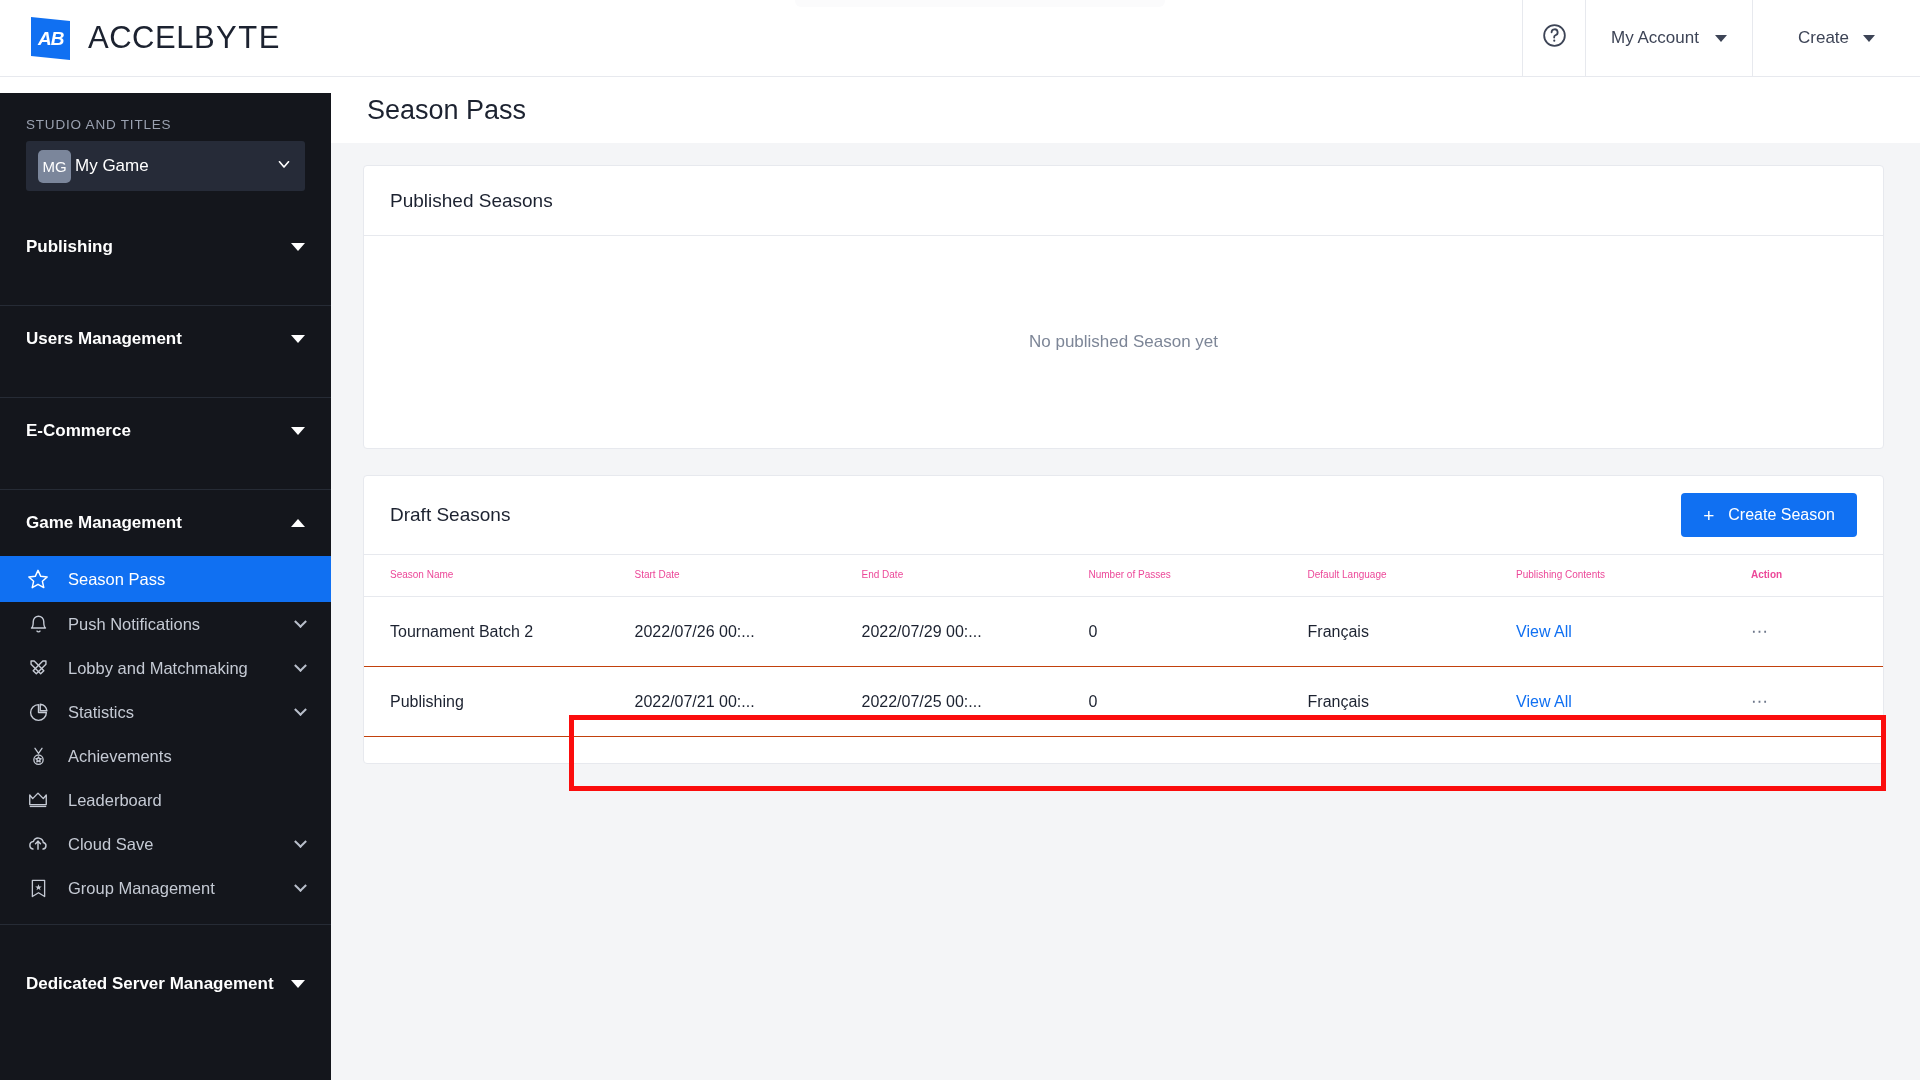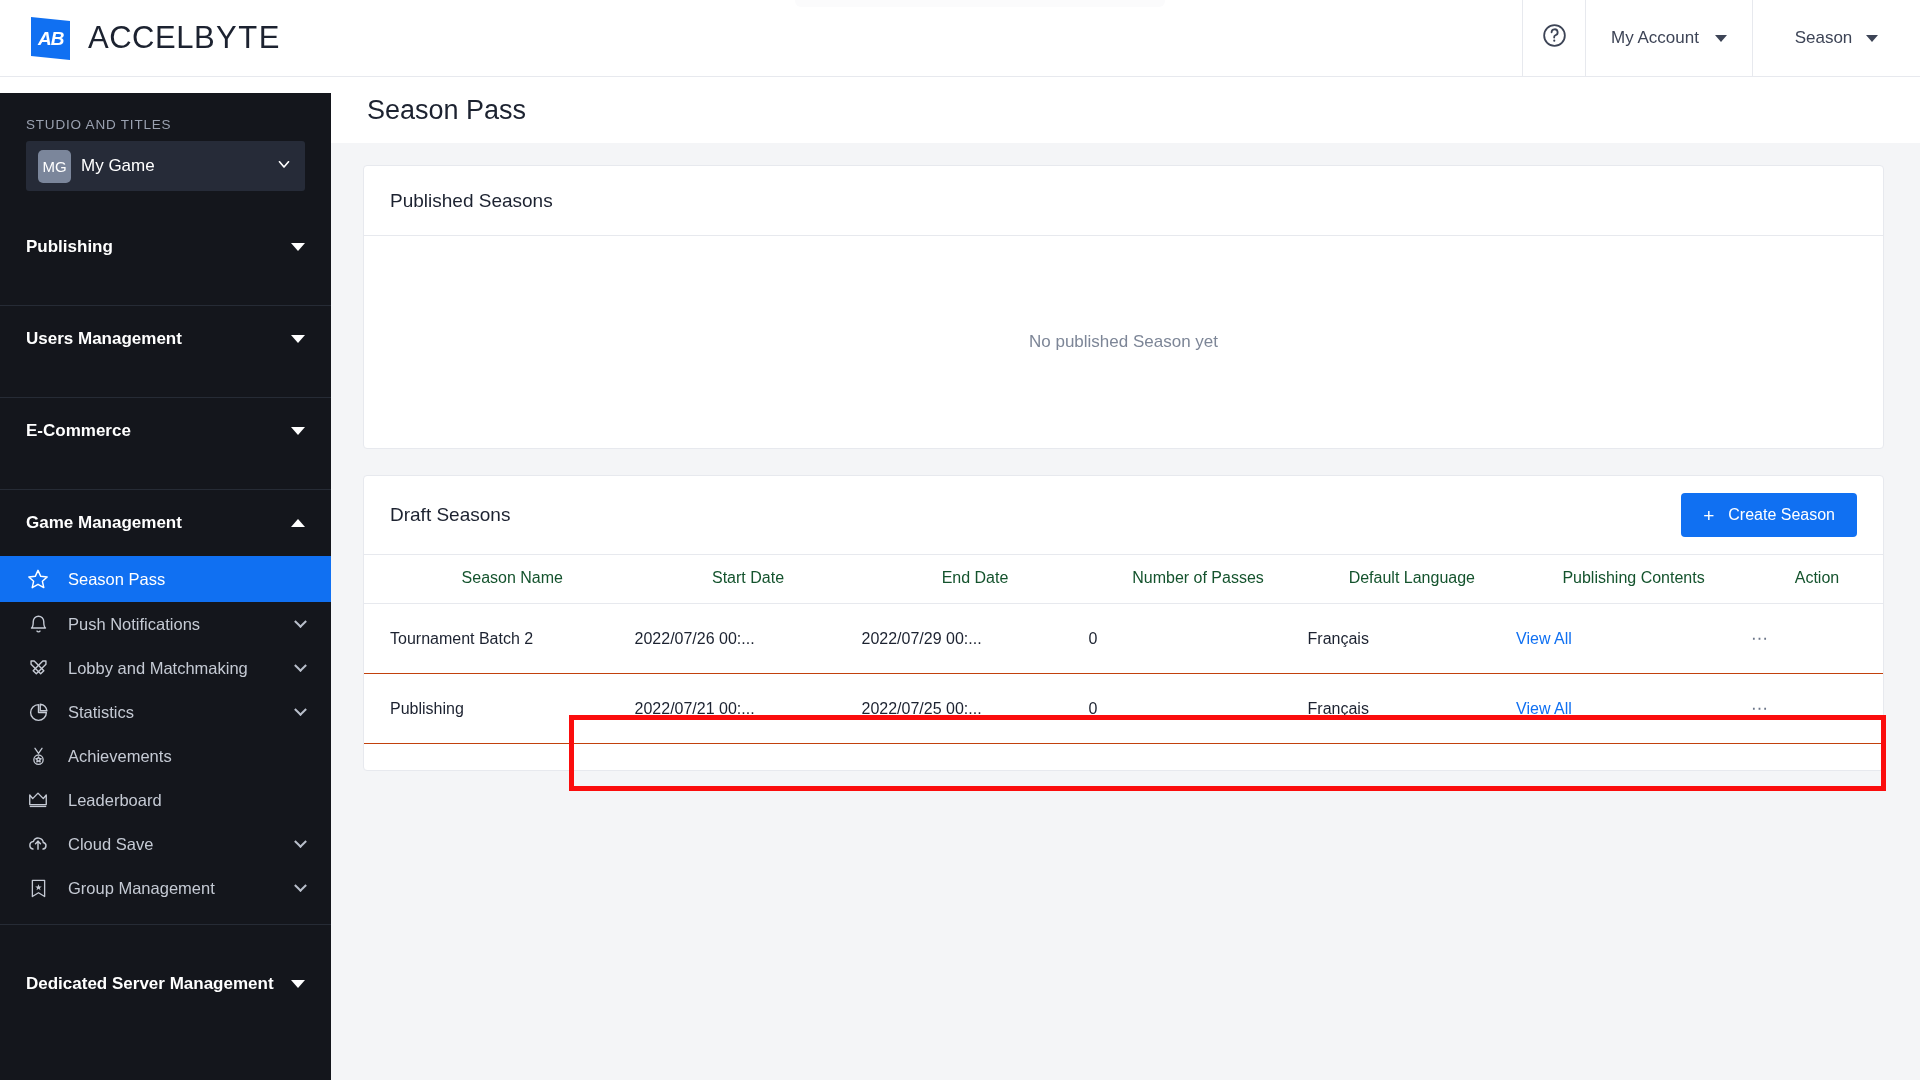--- a/index.html
+++ b/index.html
@@ -80,21 +80,21 @@
     background: #262b38; border-radius: 3px;
     display: flex; align-items: center; padding: 0 12px;
     cursor: pointer;
   }
   .game-avatar {
     width: 33px; height: 33px; border-radius: 5px;
     background: #7b869b; color: #fff;
     display: flex; align-items: center; justify-content: center;
     font-size: 15px; font-weight: 500;
   }
-  .game-name { color: #ffffff; font-size: 17px; margin-left: 10px; }
+  .game-name { color: #ffffff; font-size: 17px; margin-left: 4px; }
   .game-chevron { margin-left: auto; }
 
   .side-group {
     height: 67px; display: flex; align-items: center;
     padding: 0 26px; cursor: pointer;
     border-top: 1px solid #262b35;
     margin-top: 25px;
   }
   .side-group.first { border-top: none; margin-top: 22px; }
   .side-group-label { color: #ffffff; font-size: 17px; font-weight: 700; }
@@ -155,37 +155,37 @@
     border: none; border-radius: 4px;
     height: 44px; padding: 0 22px;
     font-size: 16px; font-family: inherit;
     display: flex; align-items: center; gap: 14px;
     cursor: pointer;
   }
   .plus { font-size: 19px; line-height: 1; }
 
   table { width: 100%; border-collapse: collapse; table-layout: fixed; }
   thead th {
-    text-align: center; font-size: 16px; font-weight: 400; color: #14532d;
+    text-align: left; font-size: 10px; font-weight: 400; color: #ec4899;
     padding: 14px 0 16px 0; border-top: 1px solid #e7e9ee; border-bottom: 1px solid #e7e9ee;
   }
   thead th:first-child { padding-left: 26px; }
   tbody td {
     font-size: 16px; color: #1c2230;
     height: 70px; border-bottom: 1px solid #c2410c;
     vertical-align: middle;
   }
   tbody td:first-child { padding-left: 26px; }
   .col-name { width: 205px; }
   .col-start { width: 172px; }
   .col-end { width: 172px; }
   .col-passes { width: 166px; margin-left: 40px; }
   .col-lang { width: 158px; }
   .col-pub { width: 178px; }
-  .col-action { width: 100px; }
+  .col-action { width: 100px; font-weight: bold; }
   .link { color: #1070f2; cursor: pointer; }
   .dots { color: #6c7689; letter-spacing: 2px; font-size: 17px; cursor: pointer; }
 
   .hl-box {
     position: absolute;
     left: 238px; top: 638px;
     width: 1317px; height: 76px;
     border: 5px solid #fb0d0d;
     pointer-events: none;
     z-index: 30;
@@ -214,21 +214,21 @@
           <path d="M9.4 9.1a2.7 2.7 0 1 1 3.3 2.7c-.7.2-1 .8-1 1.5v.5" stroke-linecap="round"></path>
           <circle cx="11.8" cy="16.6" r="0.95" fill="#3d4456" stroke="none"></circle>
         </svg>
       </span>
     </div>
     <div class="top-cell cell-account">
       <span>My Account</span>
       <span class="caret"></span>
     </div>
     <div class="top-cell cell-lang">
-      <span>Season</span>
+      <span>Create</span>
       <span class="caret"></span>
     </div>
   </div>
 </div>
 
 <div class="sidebar">
 
   <div class="side-label">STUDIO AND TITLES</div>
 
   <div class="game-select">

